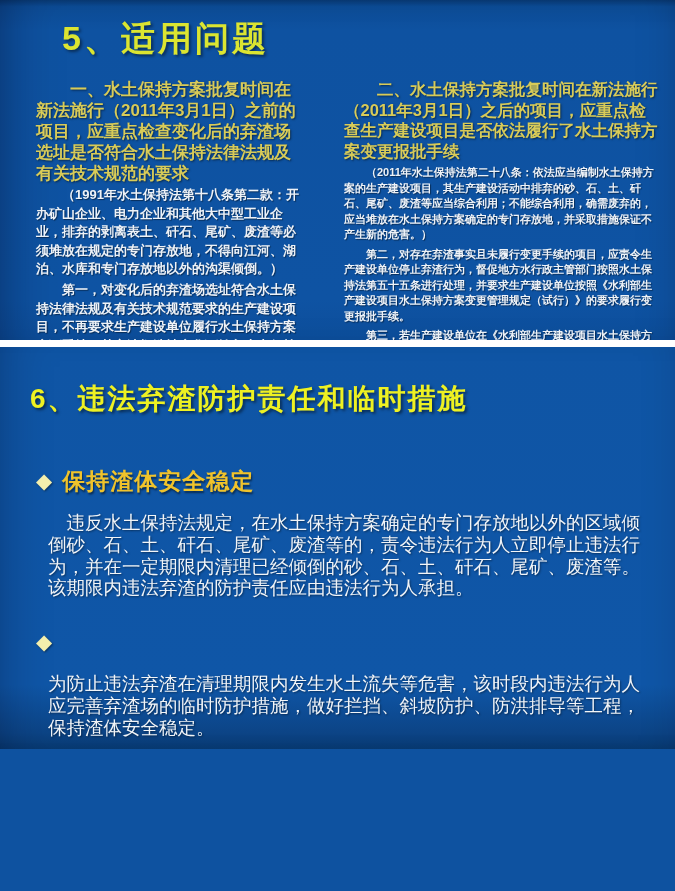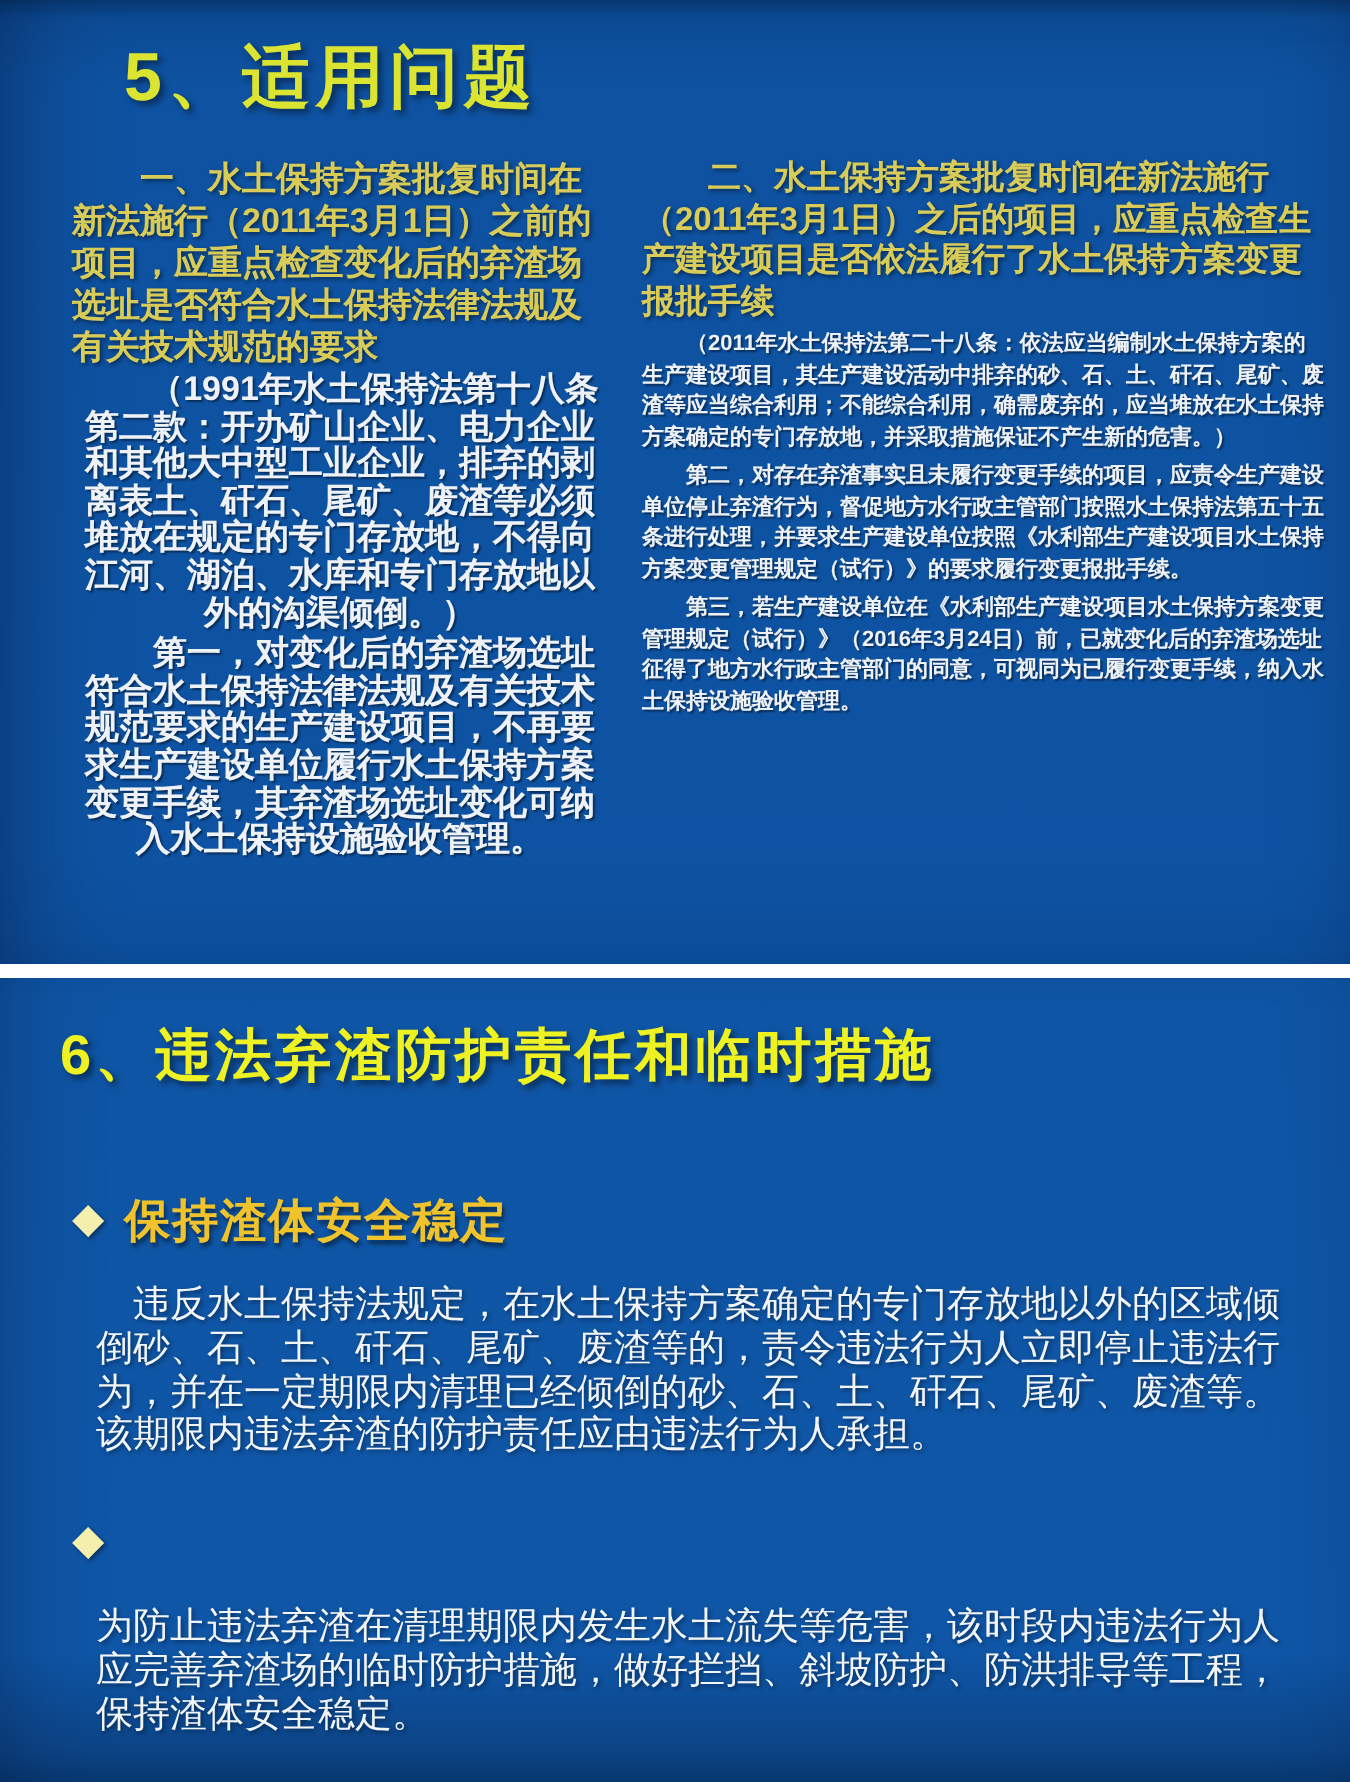--- a/index.html
+++ b/index.html
@@ -6,62 +6,62 @@
   html, body { width: 675px; height: 891px; }
   body {
     font-family: "Liberation Sans", "DejaVu Sans", sans-serif;
     overflow: hidden;
     background: #0e52a0;
   }
   .slide { width: 675px; height: 891px; display: flex; flex-direction: column; }
 
   
   .sec-top {
-    height: 482px;
+    height: 340px;
     background: linear-gradient(180deg, #093a74 0%, #0d4c96 2%, #0e52a1 9%, #0e53a3 88%, #0d4e9b 100%);
     box-shadow: inset 45px 0 60px -50px rgba(0,0,25,.5), inset -30px 0 50px -45px rgba(0,0,25,.35);
     overflow: hidden;
   }
   .top-title {
     margin: 16px 0 0 62px;
     font-size: 34px;
     font-weight: bold;
     color: #dbe531;
     letter-spacing: 3px;
     text-shadow: 2px 2px 3px rgba(0,0,0,.45);
   }
-  .cols { display: flex; margin-top: 17px; padding: 0 13px 0 36px; gap: 17px; }
+  .cols { display: flex; margin-top: 17px; padding: 0 13px 0 36px; gap: 40px; }
   .col-left  { flex: 0 0 268px; width: 268px; }
   .col-right { flex: 1; min-width: 0; }
   .lead {
     color: #d8cb58;
     font-weight: bold;
     text-indent: 2em;
     text-shadow: 1px 1px 2px rgba(0,0,0,.5);
   }
   .col-left  .lead { font-size: 17px;   line-height: 21px; }
   .col-right .lead { font-size: 16.5px; line-height: 20.5px; }
   .bodyp {
     color: #eef2f7;
     font-weight: 600;
     text-indent: 2em;
     text-shadow: 1px 1px 1px rgba(0,0,0,.45);
   }
-  .col-left  .bodyp { font-size: 17px; line-height: 18.6px; margin-top: 2px; text-align: center; }
+  .col-left  .bodyp { font-size: 13px; line-height: 18.6px; margin-top: 2px; }
   .col-right .bodyp { font-size: 11px; line-height: 15.5px; margin-top: 4px; }
 
   
   .divider { height: 7px; background: #ffffff; }
 
   
   .sec-bottom {
     height: 402px;
     background: linear-gradient(180deg, #0f55a5 0%, #0f56a7 84%, #0c4486 96%, #093a72 100%);
     box-shadow: inset 40px 0 60px -52px rgba(0,0,25,.45), inset -28px 0 50px -46px rgba(0,0,25,.3);
-    padding-top: 21px;
+    padding-top: 34px;
     overflow: hidden;
   }
   .bottom-title {
     margin-left: 30px;
     font-size: 28px;
     font-weight: bold;
     color: #eef122;
     letter-spacing: 2px;
     line-height: 36px;
     text-shadow: 2px 2px 3px rgba(0,0,0,.5);

